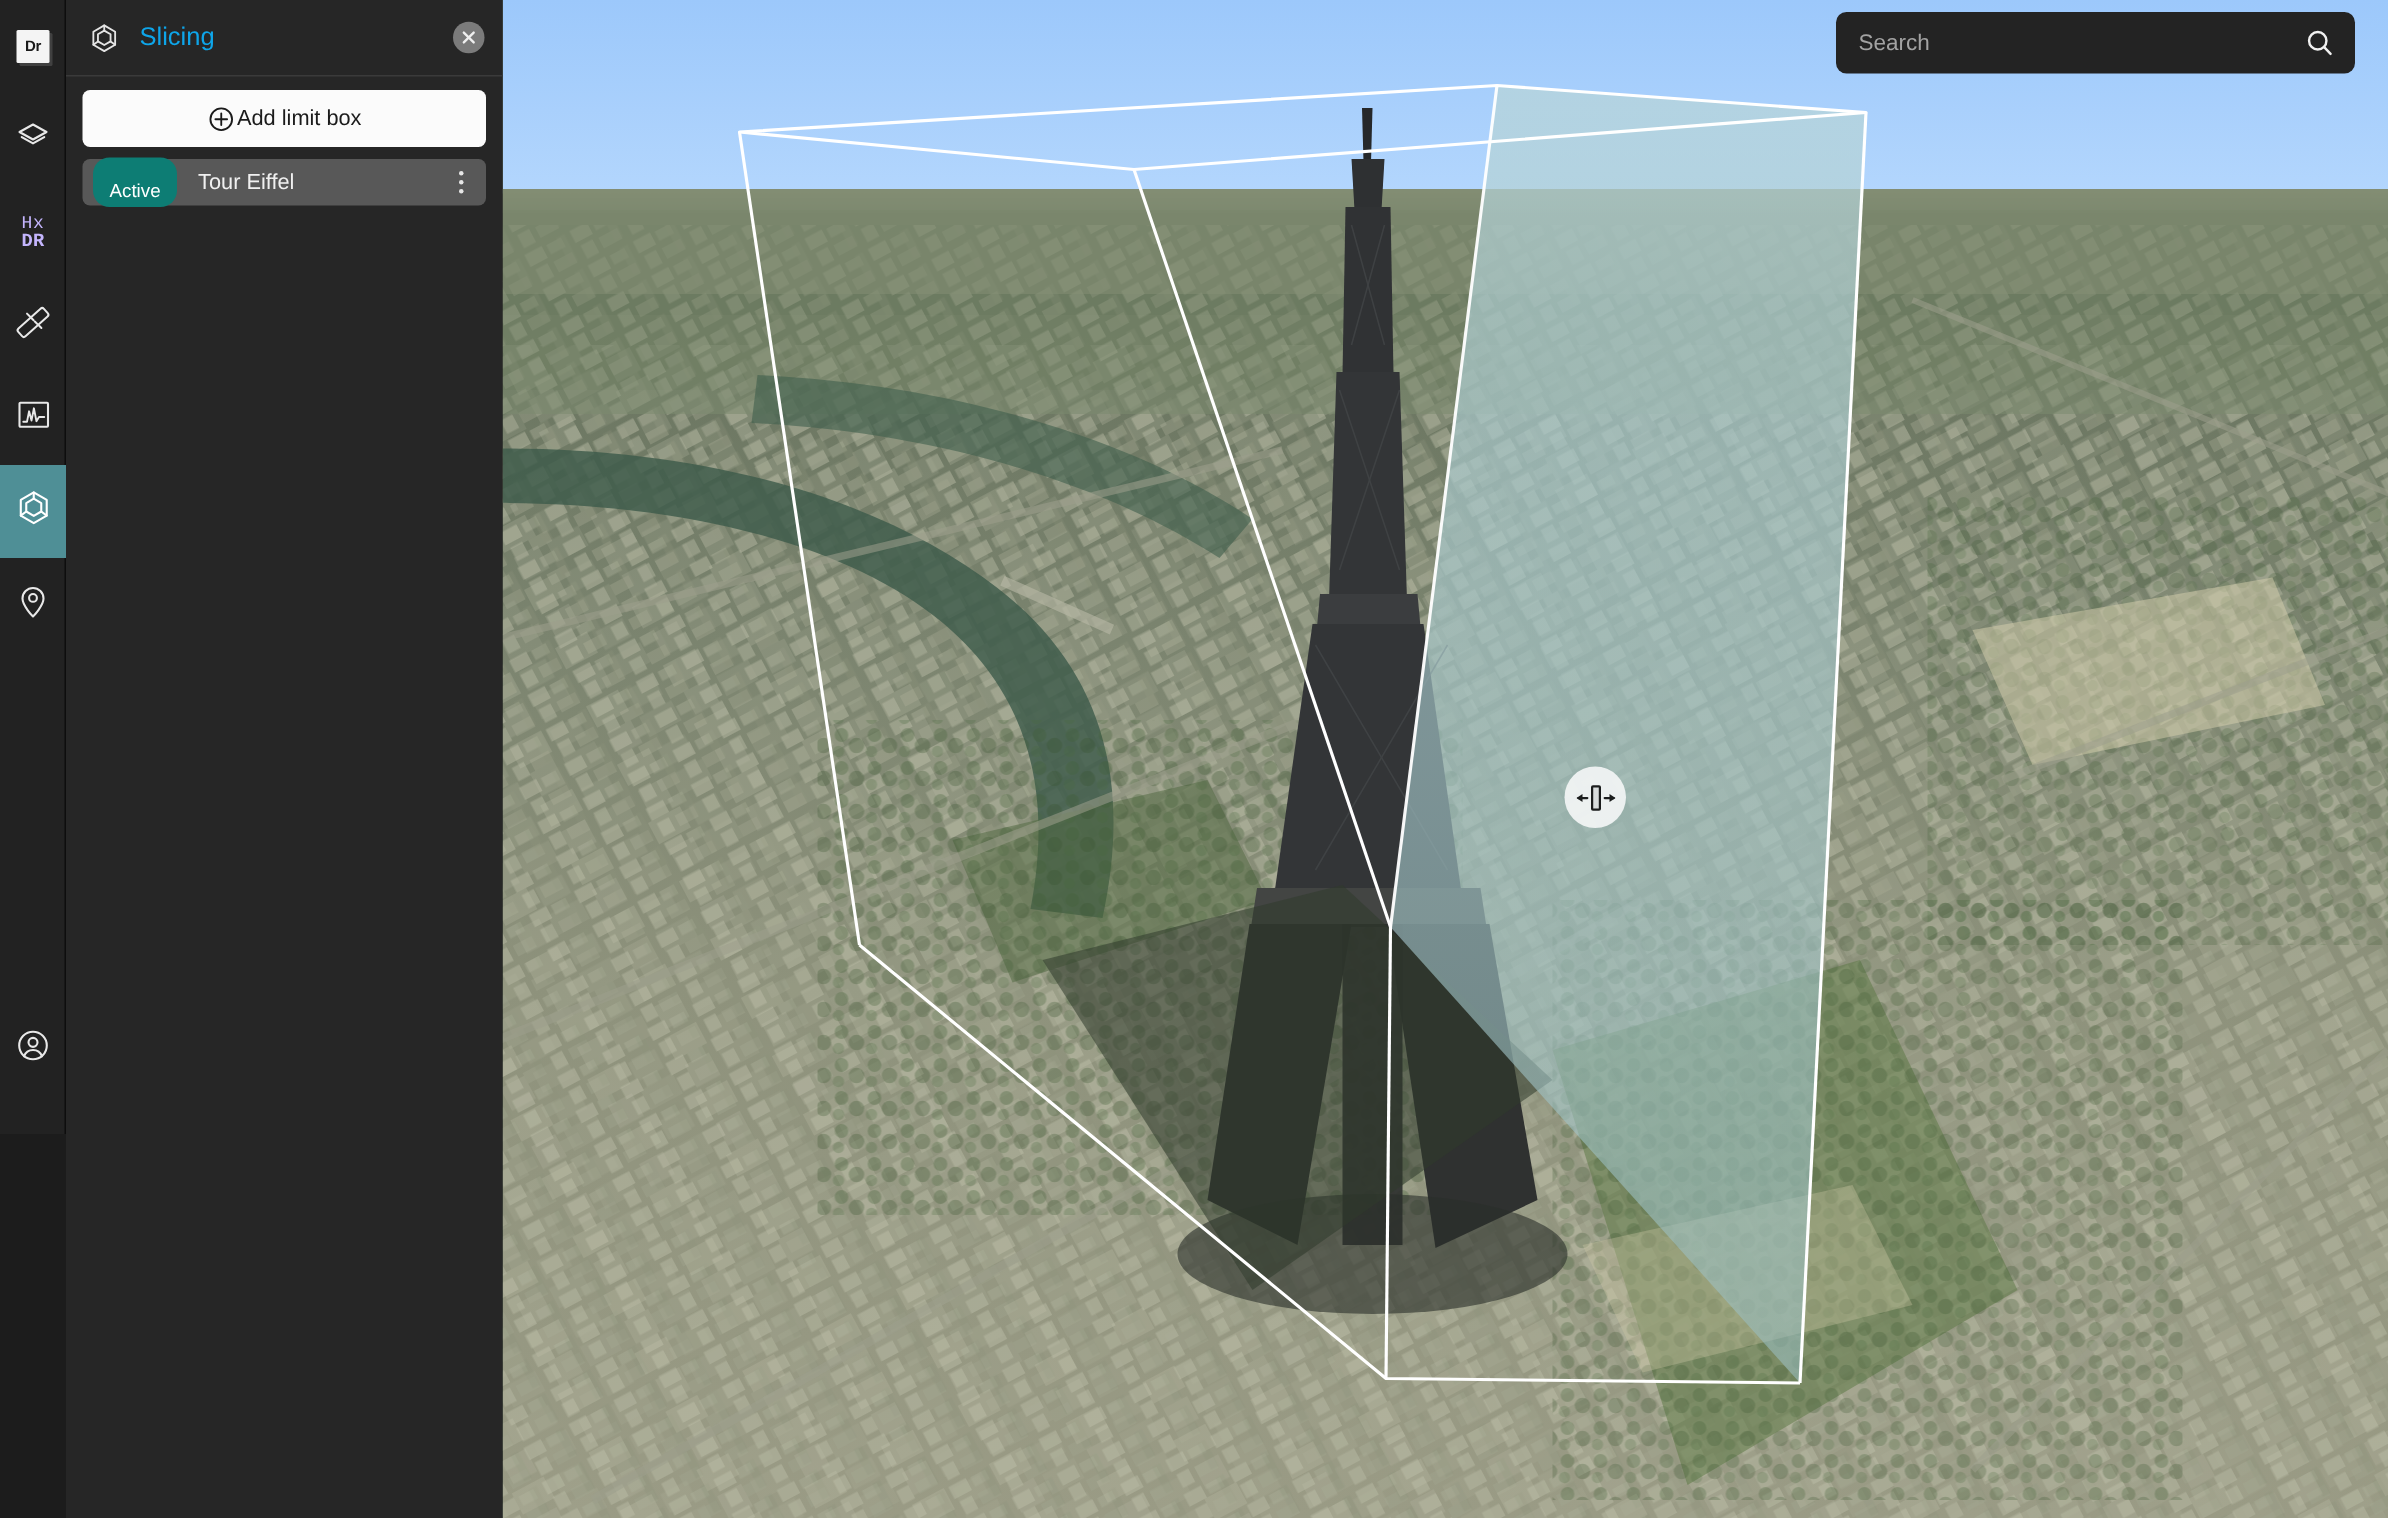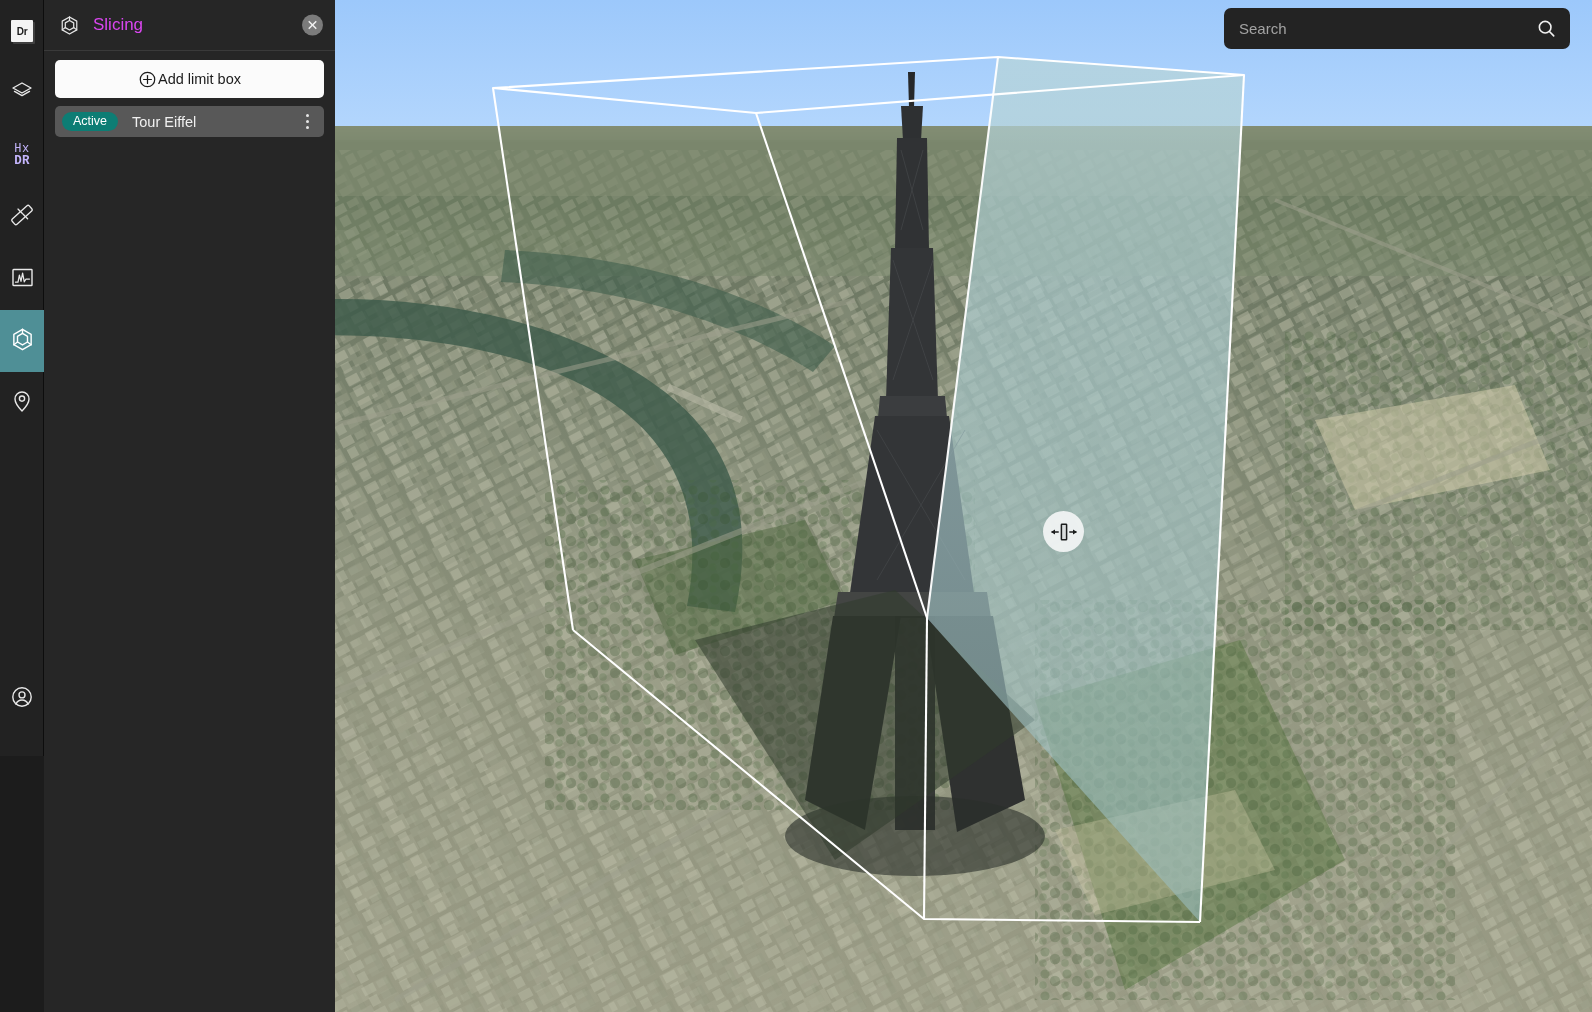--- a/index.html
+++ b/index.html
@@ -59,21 +59,21 @@
   .panel-header {
     height: 51px; flex: 0 0 51px;
     display: flex; align-items: center;
     padding: 0 12px 0 14px;
     border-bottom: 1px solid #3a3a3a;
     position: relative;
   }
   .panel-header-icon { width: 22px; height: 22px; display:flex; align-items:center; justify-content:center; color:#e4e4e4; }
   .panel-title {
     margin-left: 13px;
-    font-size: 17px; color: #d946ef; font-weight: 400;
+    font-size: 17px; color: #0ea5e9; font-weight: 400;
   }
   .panel-close {
     position: absolute; right: 12px; top: 50%; transform: translateY(-50%);
     width: 21px; height: 21px; border-radius: 50%;
     background: #7b7b7b;
     display: flex; align-items: center; justify-content: center;
     cursor: pointer;
   }
   .panel-body { padding: 9px 11px 0 11px; }
 
@@ -96,21 +96,21 @@
     border-radius: 5px;
     display: flex; align-items: center;
     padding: 0 6px 0 7px;
     cursor: pointer;
   }
   .badge-active {
     background: #0d7d74;
     color: #ffffff;
     font-size: 12.5px;
     border-radius: 11px;
-    padding: 3px 11px 4px 11px;
+    padding: 16px 11px 4px 11px;
     line-height: 1;
   }
   .limit-name {
     margin-left: 14px;
     font-size: 14.5px;
     color: #f0f0f0;
   }
   .kebab {
     margin-left: auto;
     width: 22px; height: 22px;

